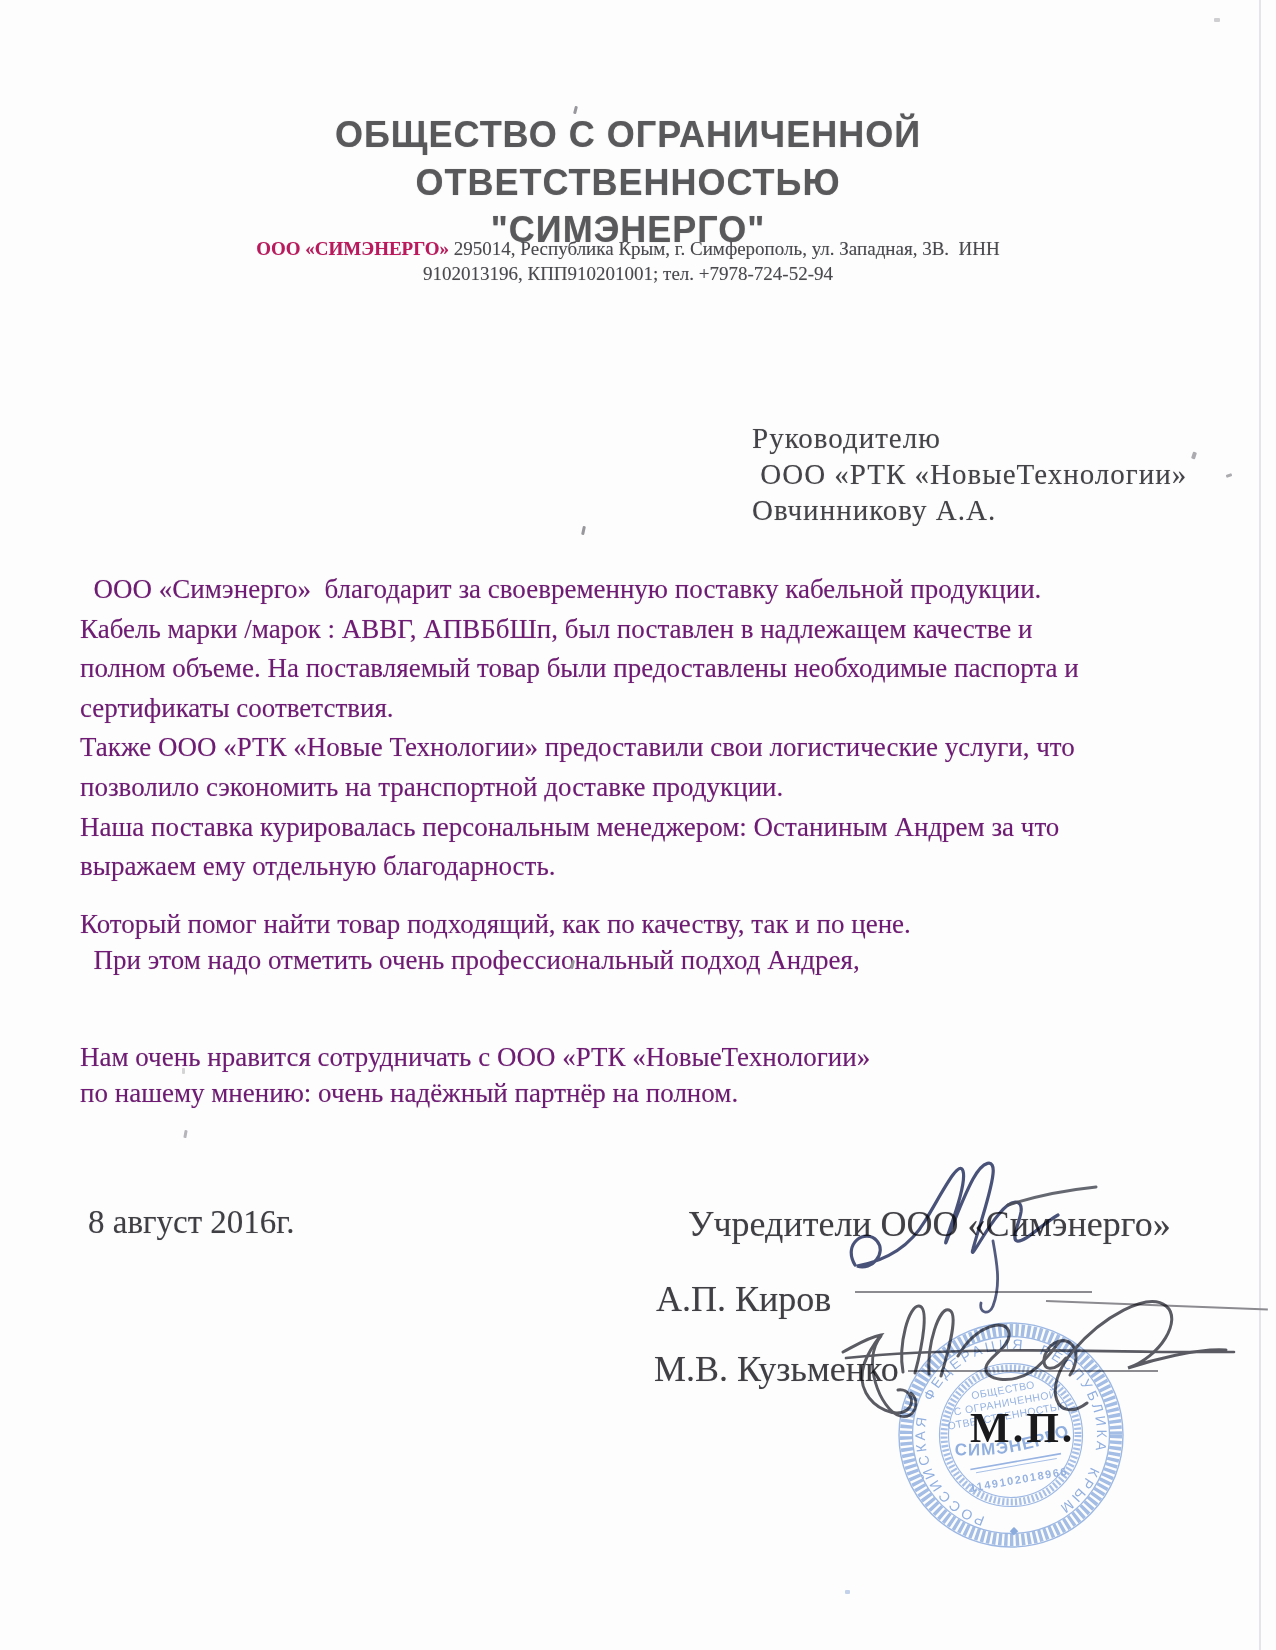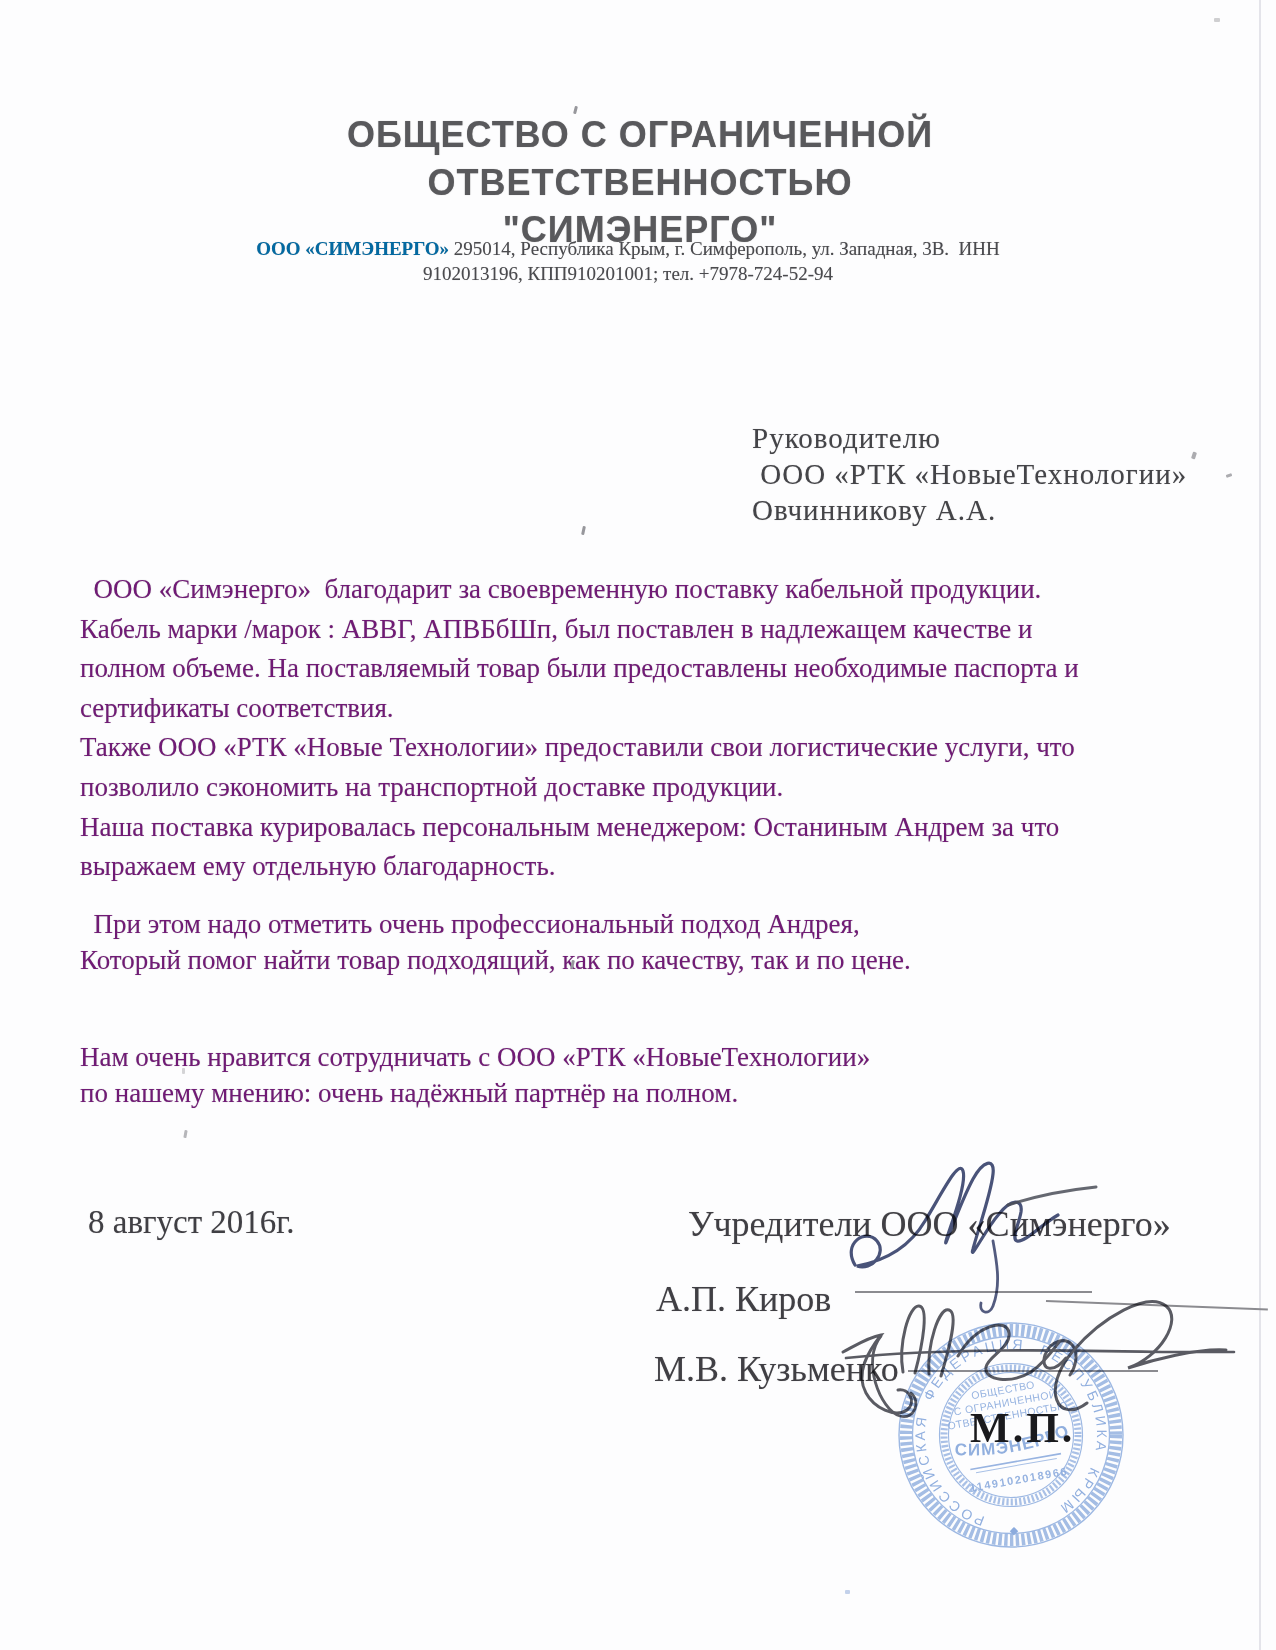--- a/index.html
+++ b/index.html
@@ -8,27 +8,26 @@
     font-family:"Liberation Serif", serif;color:#3f3f42;overflow:hidden;
   }
   .abs{position:absolute;}
   
   .lh-head{
     left:0;width:1256px;text-align:center;
     font-family:"Liberation Sans", sans-serif;font-weight:bold;
     color:#59595c;letter-spacing:1px;font-size:36px;
     text-shadow:0 0 1px rgba(120,120,120,.55);
     white-space:pre;
-    padding-left:12px;
   }
   .lh-addr{
     left:0;width:1256px;text-align:center;font-size:19px;color:#4a4a4e;
     text-shadow:0 0 .8px rgba(100,100,100,.4);white-space:pre;
   }
-  .lh-addr b{font-weight:bold;color:#0369a1;}
+  .lh-addr b{font-weight:bold;color:#be185d;}
   
   .recipient{font-size:29px;letter-spacing:1px;line-height:36px;white-space:pre;
     color:#444448;text-shadow:0 0 1px rgba(90,90,90,.35);}
   .para{font-size:27px;white-space:pre;color:#701a75;
     text-shadow:0 0 1px rgba(80,80,80,.4);}
   .p1{line-height:39.6px;}
   .p2{line-height:36px;}
   .p3{line-height:35.5px;}
   .sigtext{font-size:36px;color:#403f44;white-space:pre;
     text-shadow:0 0 1px rgba(90,90,90,.35);}
@@ -51,21 +50,21 @@
   <div class="abs lh-head" style="top:114px;">ОБЩЕСТВО С ОГРАНИЧЕННОЙ</div>
   <div class="abs lh-head" style="top:162px;">ОТВЕТСТВЕННОСТЬЮ</div>
   <div class="abs lh-head" style="top:209px;">"СИМЭНЕРГО"</div>
 
   <div class="abs lh-addr" style="top:238px;"><b>ООО «СИМЭНЕРГО»</b><span> 295014, Республика Крым, г. Симферополь, ул. Западная, 3В.  ИНН</span></div>
   <div class="abs lh-addr" style="top:263px;">9102013196, КПП910201001; тел. +7978-724-52-94</div>
 
   <div class="abs recipient" style="left:752px;top:420px;"><div>Руководителю</div><div> ООО «РТК «НовыеТехнологии»</div><div>Овчинникову А.А.</div></div>
 
   <div class="abs para p1" style="left:80px;top:570px;"><div>  ООО «Симэнерго»  благодарит за своевременную поставку кабельной продукции.</div><div>Кабель марки /марок : АВВГ, АПВБбШп, был поставлен в надлежащем качестве и</div><div>полном объеме. На поставляемый товар были предоставлены необходимые паспорта и</div><div>сертификаты соответствия.</div><div>Также ООО «РТК «Новые Технологии» предоставили свои логистические услуги, что</div><div>позволило сэкономить на транспортной доставке продукции.</div><div>Наша поставка курировалась персональным менеджером: Останиным Андрем за что</div><div>выражаем ему отдельную благодарность.</div></div>
-  <div class="abs para p2" style="left:80px;top:906px;"><div>  При этом надо отметить очень профессиональный подход Андрея,</div><div>Который помог найти товар подходящий, как по качеству, так и по цене.</div></div>
+  <div class="abs para p2" style="left:80px;top:906px;"><div>Который помог найти товар подходящий, как по качеству, так и по цене.</div><div>  При этом надо отметить очень профессиональный подход Андрея,</div></div>
   <div class="abs para p3" style="left:80px;top:1040px;"><div>Нам очень нравится сотрудничать с ООО «РТК «НовыеТехнологии»</div><div>по нашему мнению: очень надёжный партнёр на полном.</div></div>
 
   <div class="abs sigtext" style="left:88px;top:1204px;font-size:33px;">8 август 2016г.</div>
   <div class="abs sigtext" style="left:688px;top:1203px;">Учредители ООО «Симэнерго»</div>
   <div class="abs sigtext" style="left:656px;top:1278px;">А.П. Киров</div>
   <div class="abs sigtext" style="left:654px;top:1348px;">М.В. Кузьменко</div>
 
   <div class="abs rule" style="left:855px;top:1291px;width:237px;height:2px;"></div>
   <div class="abs rule" style="left:1046px;top:1300px;width:222px;height:2px;transform:rotate(2.2deg);transform-origin:left;"></div>
   <div class="abs rule" style="left:908px;top:1370px;width:250px;height:2px;"></div>

